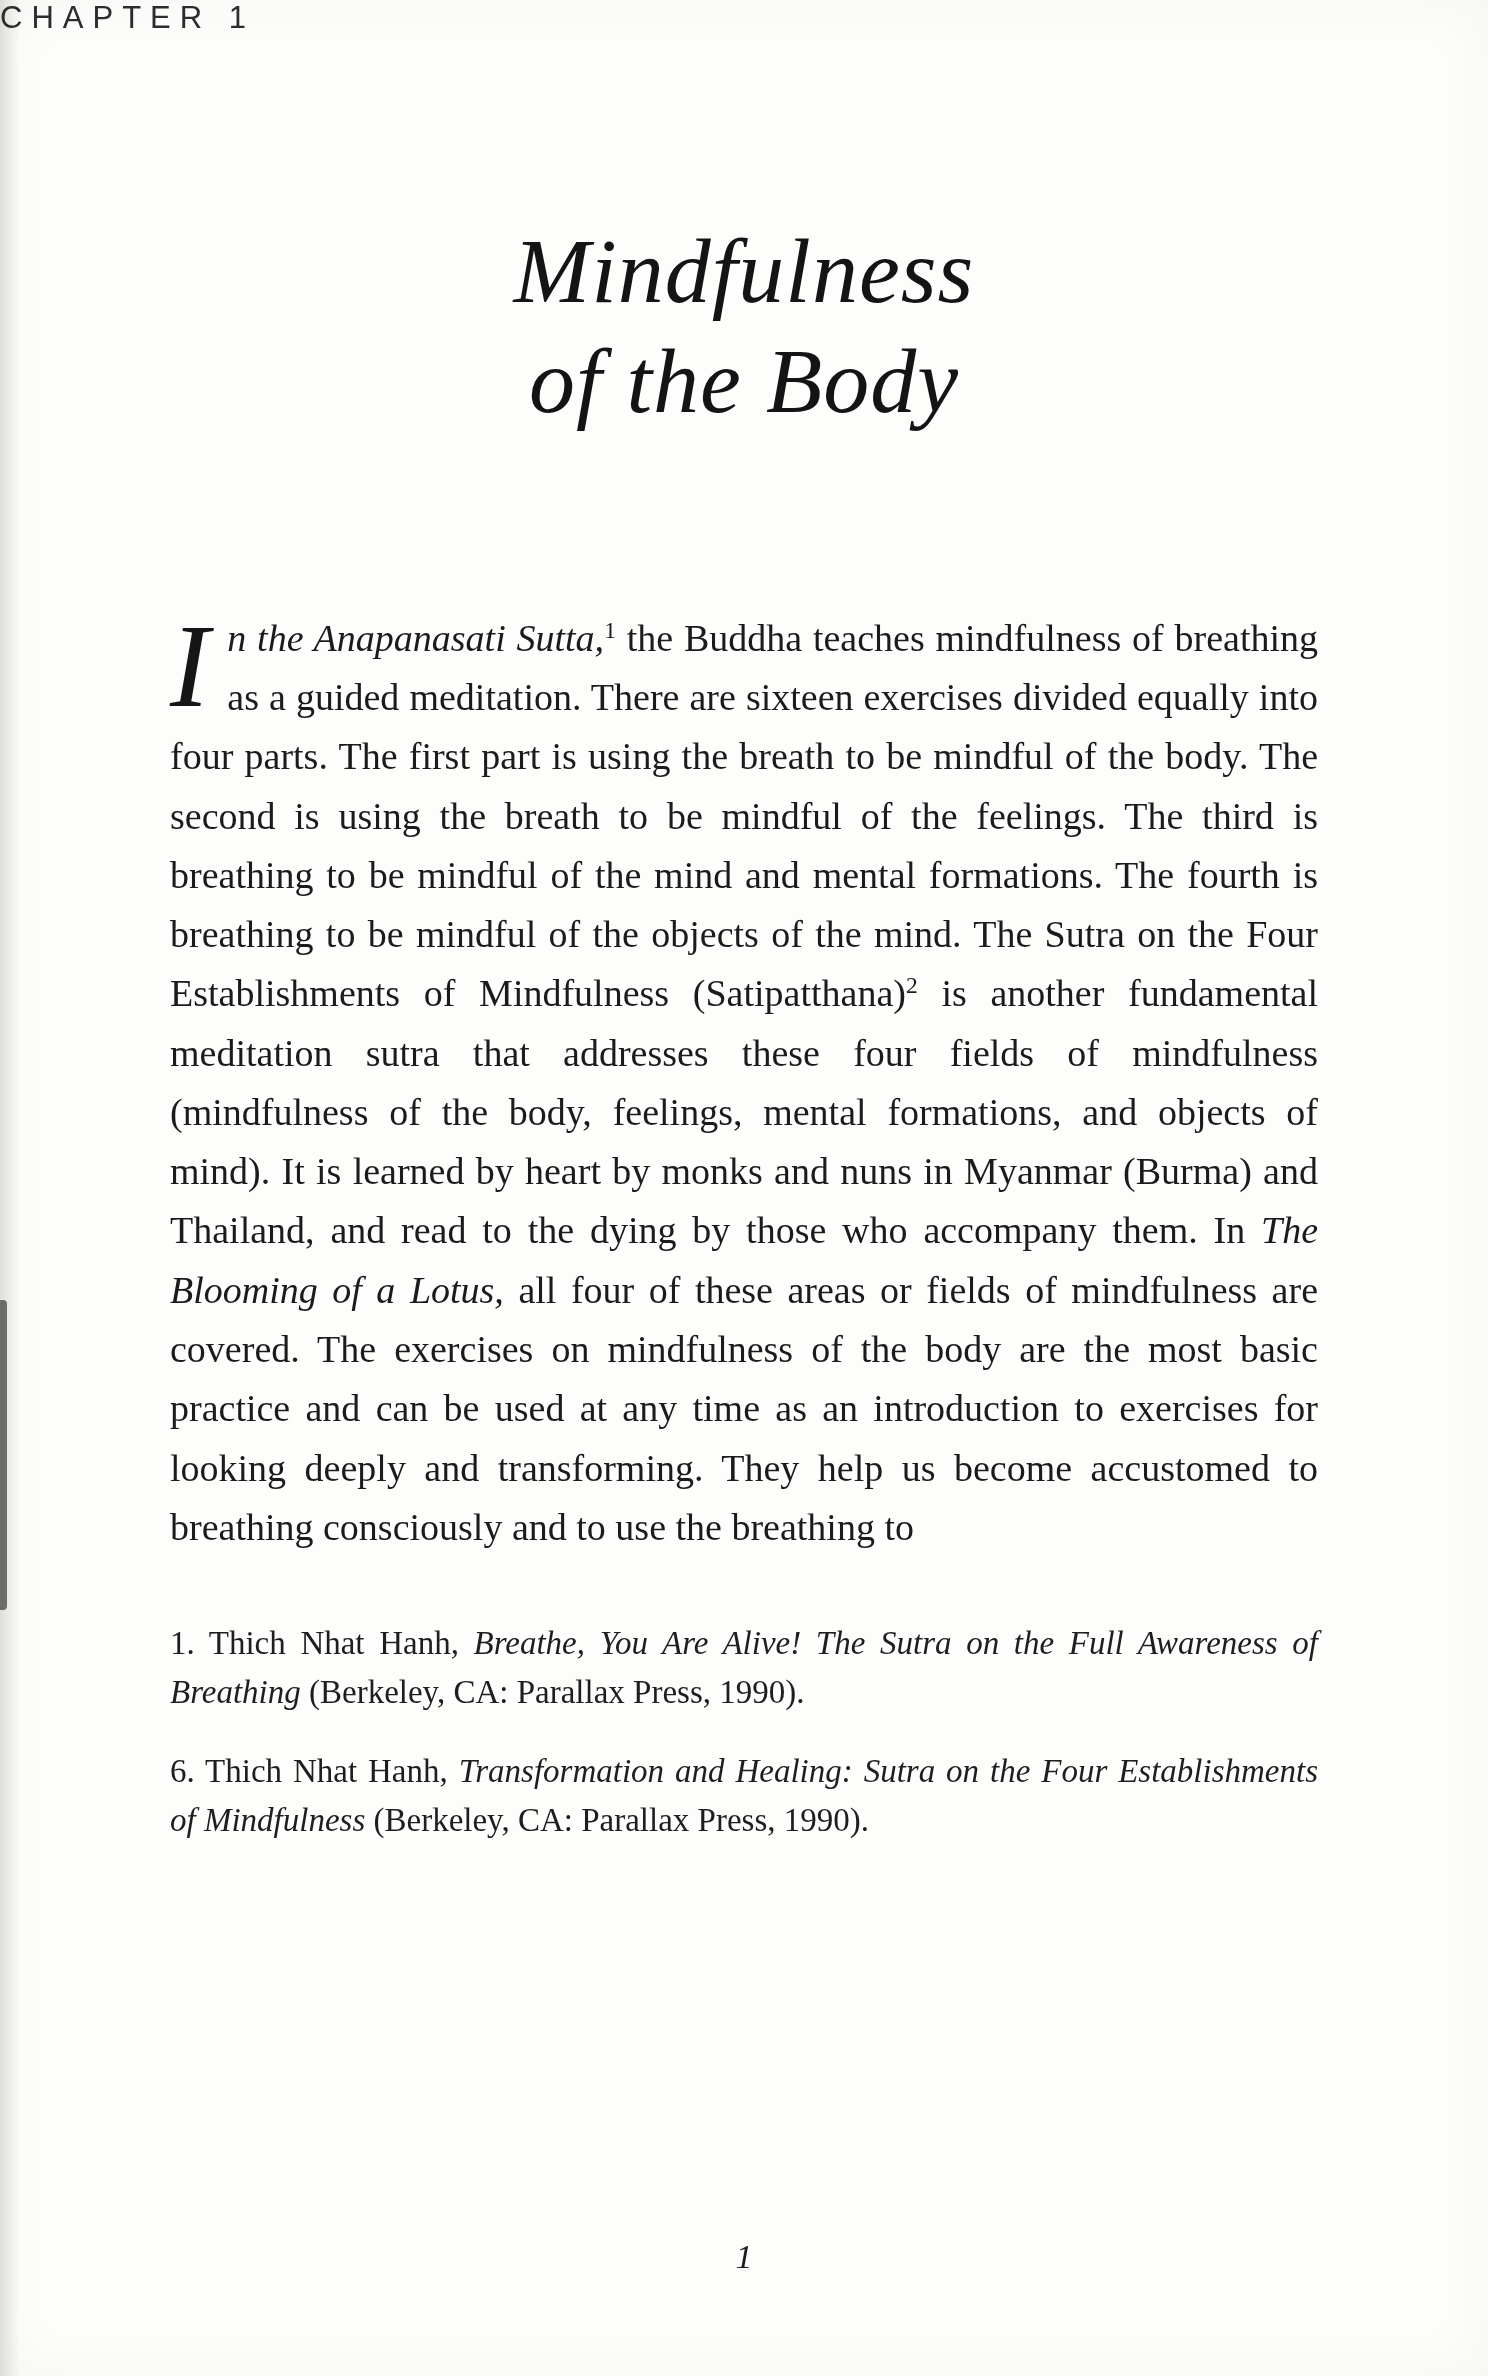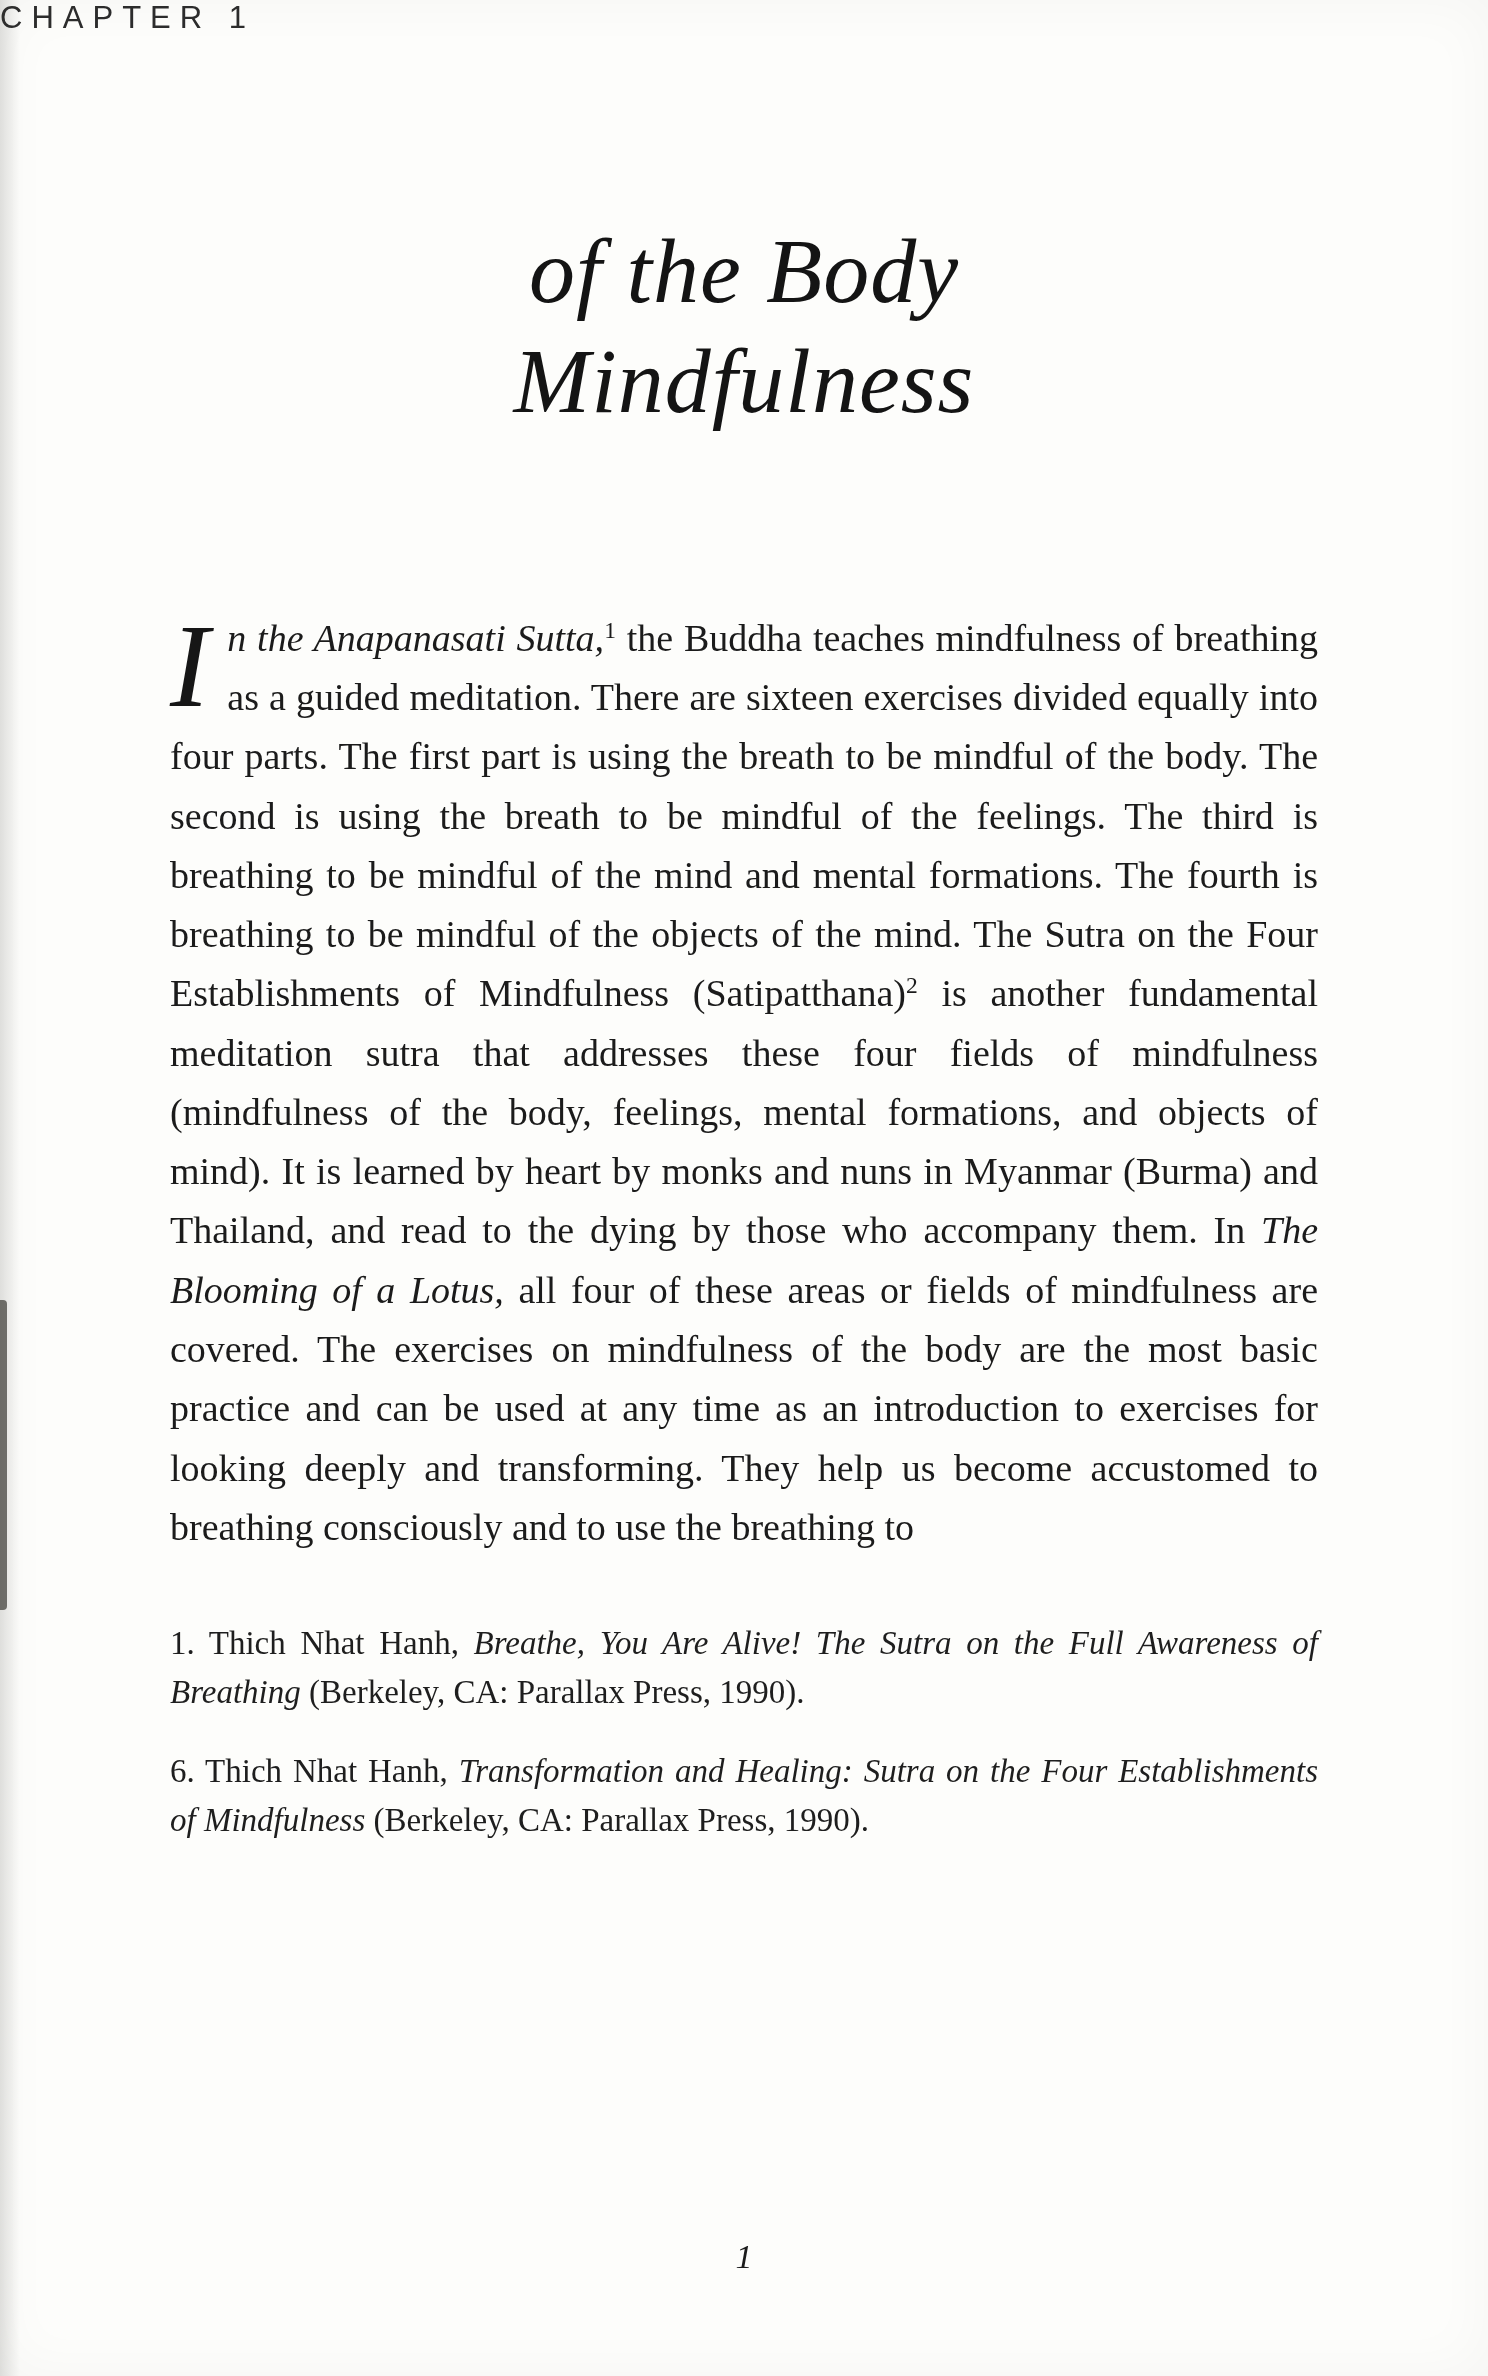--- a/index.html
+++ b/index.html
@@ -105,22 +105,22 @@
 </head>
 <body>
 
 <div class="page">
 
   <div class="scan-mark"></div>
 
   <div class="chapter-label">CHAPTER 1</div>
 
   <h1 class="title">
+    <span class="title-line">Mindfulness</span>
     <span class="title-line">of the Body</span>
-    <span class="title-line">Mindfulness</span>
   </h1>
 
   <div class="body-text"><span class="drop-cap">I</span><span class="runs"><span class="run italic">n the Anapanasati Sutta,</span><span class="run super">1</span><span class="run normal"> the Buddha teaches mindfulness of breathing as a guided meditation. There are sixteen exercises divided equally into four parts. The first part is using the breath to be mindful of the body. The second is using the breath to be mindful of the feelings. The third is breathing to be mindful of the mind and mental formations. The fourth is breathing to be mindful of the objects of the mind. The Sutra on the Four Establishments of Mindfulness (Satipatthana)</span><span class="run super">2</span><span class="run normal"> is another fundamental meditation sutra that addresses these four fields of mindfulness (mindfulness of the body, feelings, mental formations, and objects of mind). It is learned by heart by monks and nuns in Myanmar (Burma) and Thailand, and read to the dying by those who accompany them. In </span><span class="run italic">The Blooming of a Lotus,</span><span class="run normal"> all four of these areas or fields of mindfulness are covered. The exercises on mindfulness of the body are the most basic practice and can be used at any time as an introduction to exercises for looking deeply and transforming. They help us become accustomed to breathing consciously and to use the breathing to</span></span></div>
 
   <div class="footnotes">
     <p class="footnote"><span class="run normal">1. Thich Nhat Hanh, </span><span class="run italic">Breathe, You Are Alive! The Sutra on the Full Awareness of Breathing</span><span class="run normal"> (Berkeley, CA: Parallax Press, 1990).</span></p>
     <p class="footnote"><span class="run normal">6. Thich Nhat Hanh, </span><span class="run italic">Transformation and Healing: Sutra on the Four Establishments of Mindfulness</span><span class="run normal"> (Berkeley, CA: Parallax Press, 1990).</span></p>
   </div>
 
   <div class="page-number">1</div>

